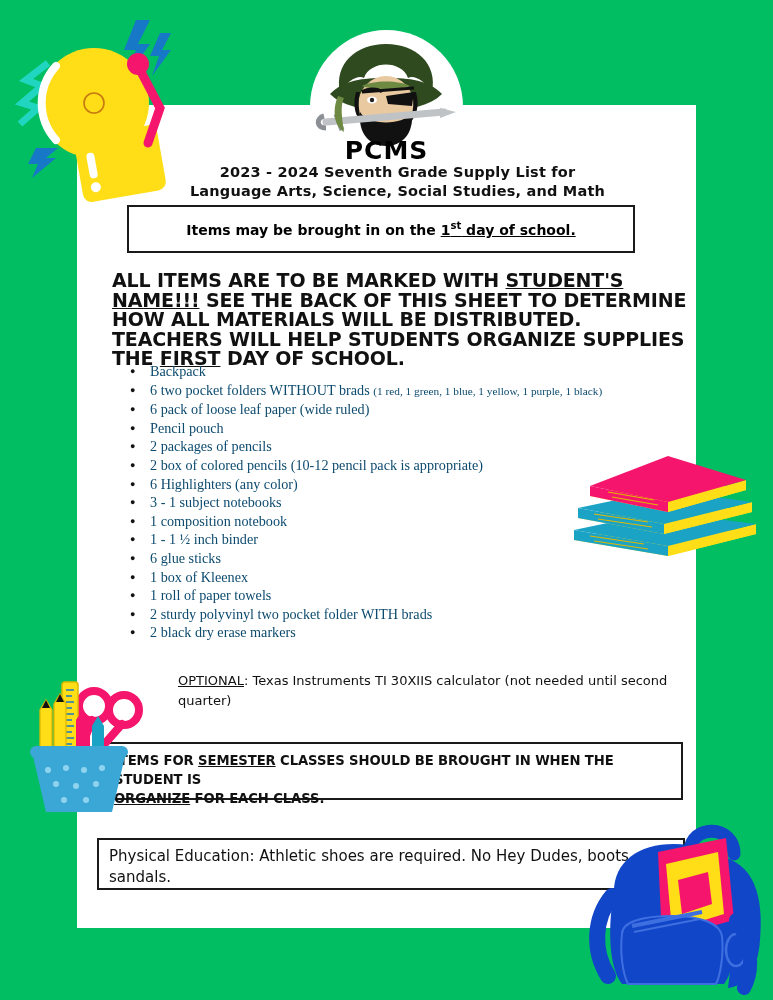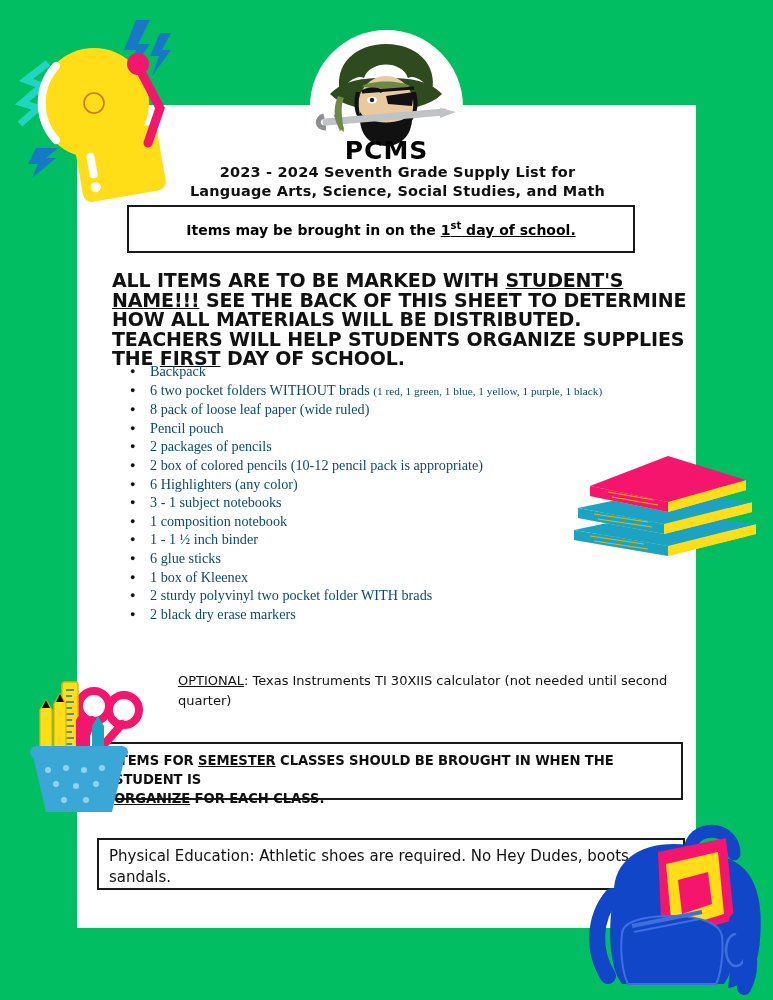--- a/index.html
+++ b/index.html
@@ -276,30 +276,31 @@
   <div id="notice">
     <span>ALL ITEMS ARE TO BE MARKED WITH </span><u>STUDENT'S NAME!!!</u><span>  SEE THE BACK OF</span>
     <span>THIS SHEET TO DETERMINE HOW ALL MATERIALS WILL BE DISTRIBUTED.</span>
     <span>TEACHERS WILL HELP STUDENTS ORGANIZE SUPPLIES THE </span><u>FIRST</u><span> DAY OF</span>
     <span>SCHOOL.</span>
   </div>
 
   <ul id="supply-list">
       <li><span>Backpack</span></li>
       <li><span>6 two pocket folders WITHOUT brads </span><span class="note-small">(1 red, 1 green, 1 blue, 1 yellow, 1 purple, 1 black)</span></li>
-      <li><span>8 pack of loose leaf paper (wide ruled)</span></li>
+      <li><span>6 pack of loose leaf paper (wide ruled)</span></li>
       <li><span>Pencil pouch</span></li>
       <li><span>2 packages of pencils</span></li>
       <li><span>2 box of colored pencils (10-12 pencil pack is appropriate)</span></li>
       <li><span>6 Highlighters (any color)</span></li>
       <li><span>3 - 1 subject notebooks</span></li>
       <li><span>1 composition notebook</span></li>
       <li><span>1 - 1 ½ inch binder</span></li>
       <li><span>6 glue sticks</span></li>
       <li><span>1 box of Kleenex</span></li>
+      <li><span>1 roll of paper towels</span></li>
       <li><span>2 sturdy polyvinyl two pocket folder WITH brads</span></li>
       <li><span>2 black dry erase markers</span></li>
     </ul>
 
   <div id="optional-line"><u>OPTIONAL</u><span>:  Texas Instruments TI 30XIIS calculator (not needed until second quarter)</span></div>
 
   <div class="art" id="art-books">
     <svg viewBox="0 0 200 112" width="200" height="112">
 
       <g>

